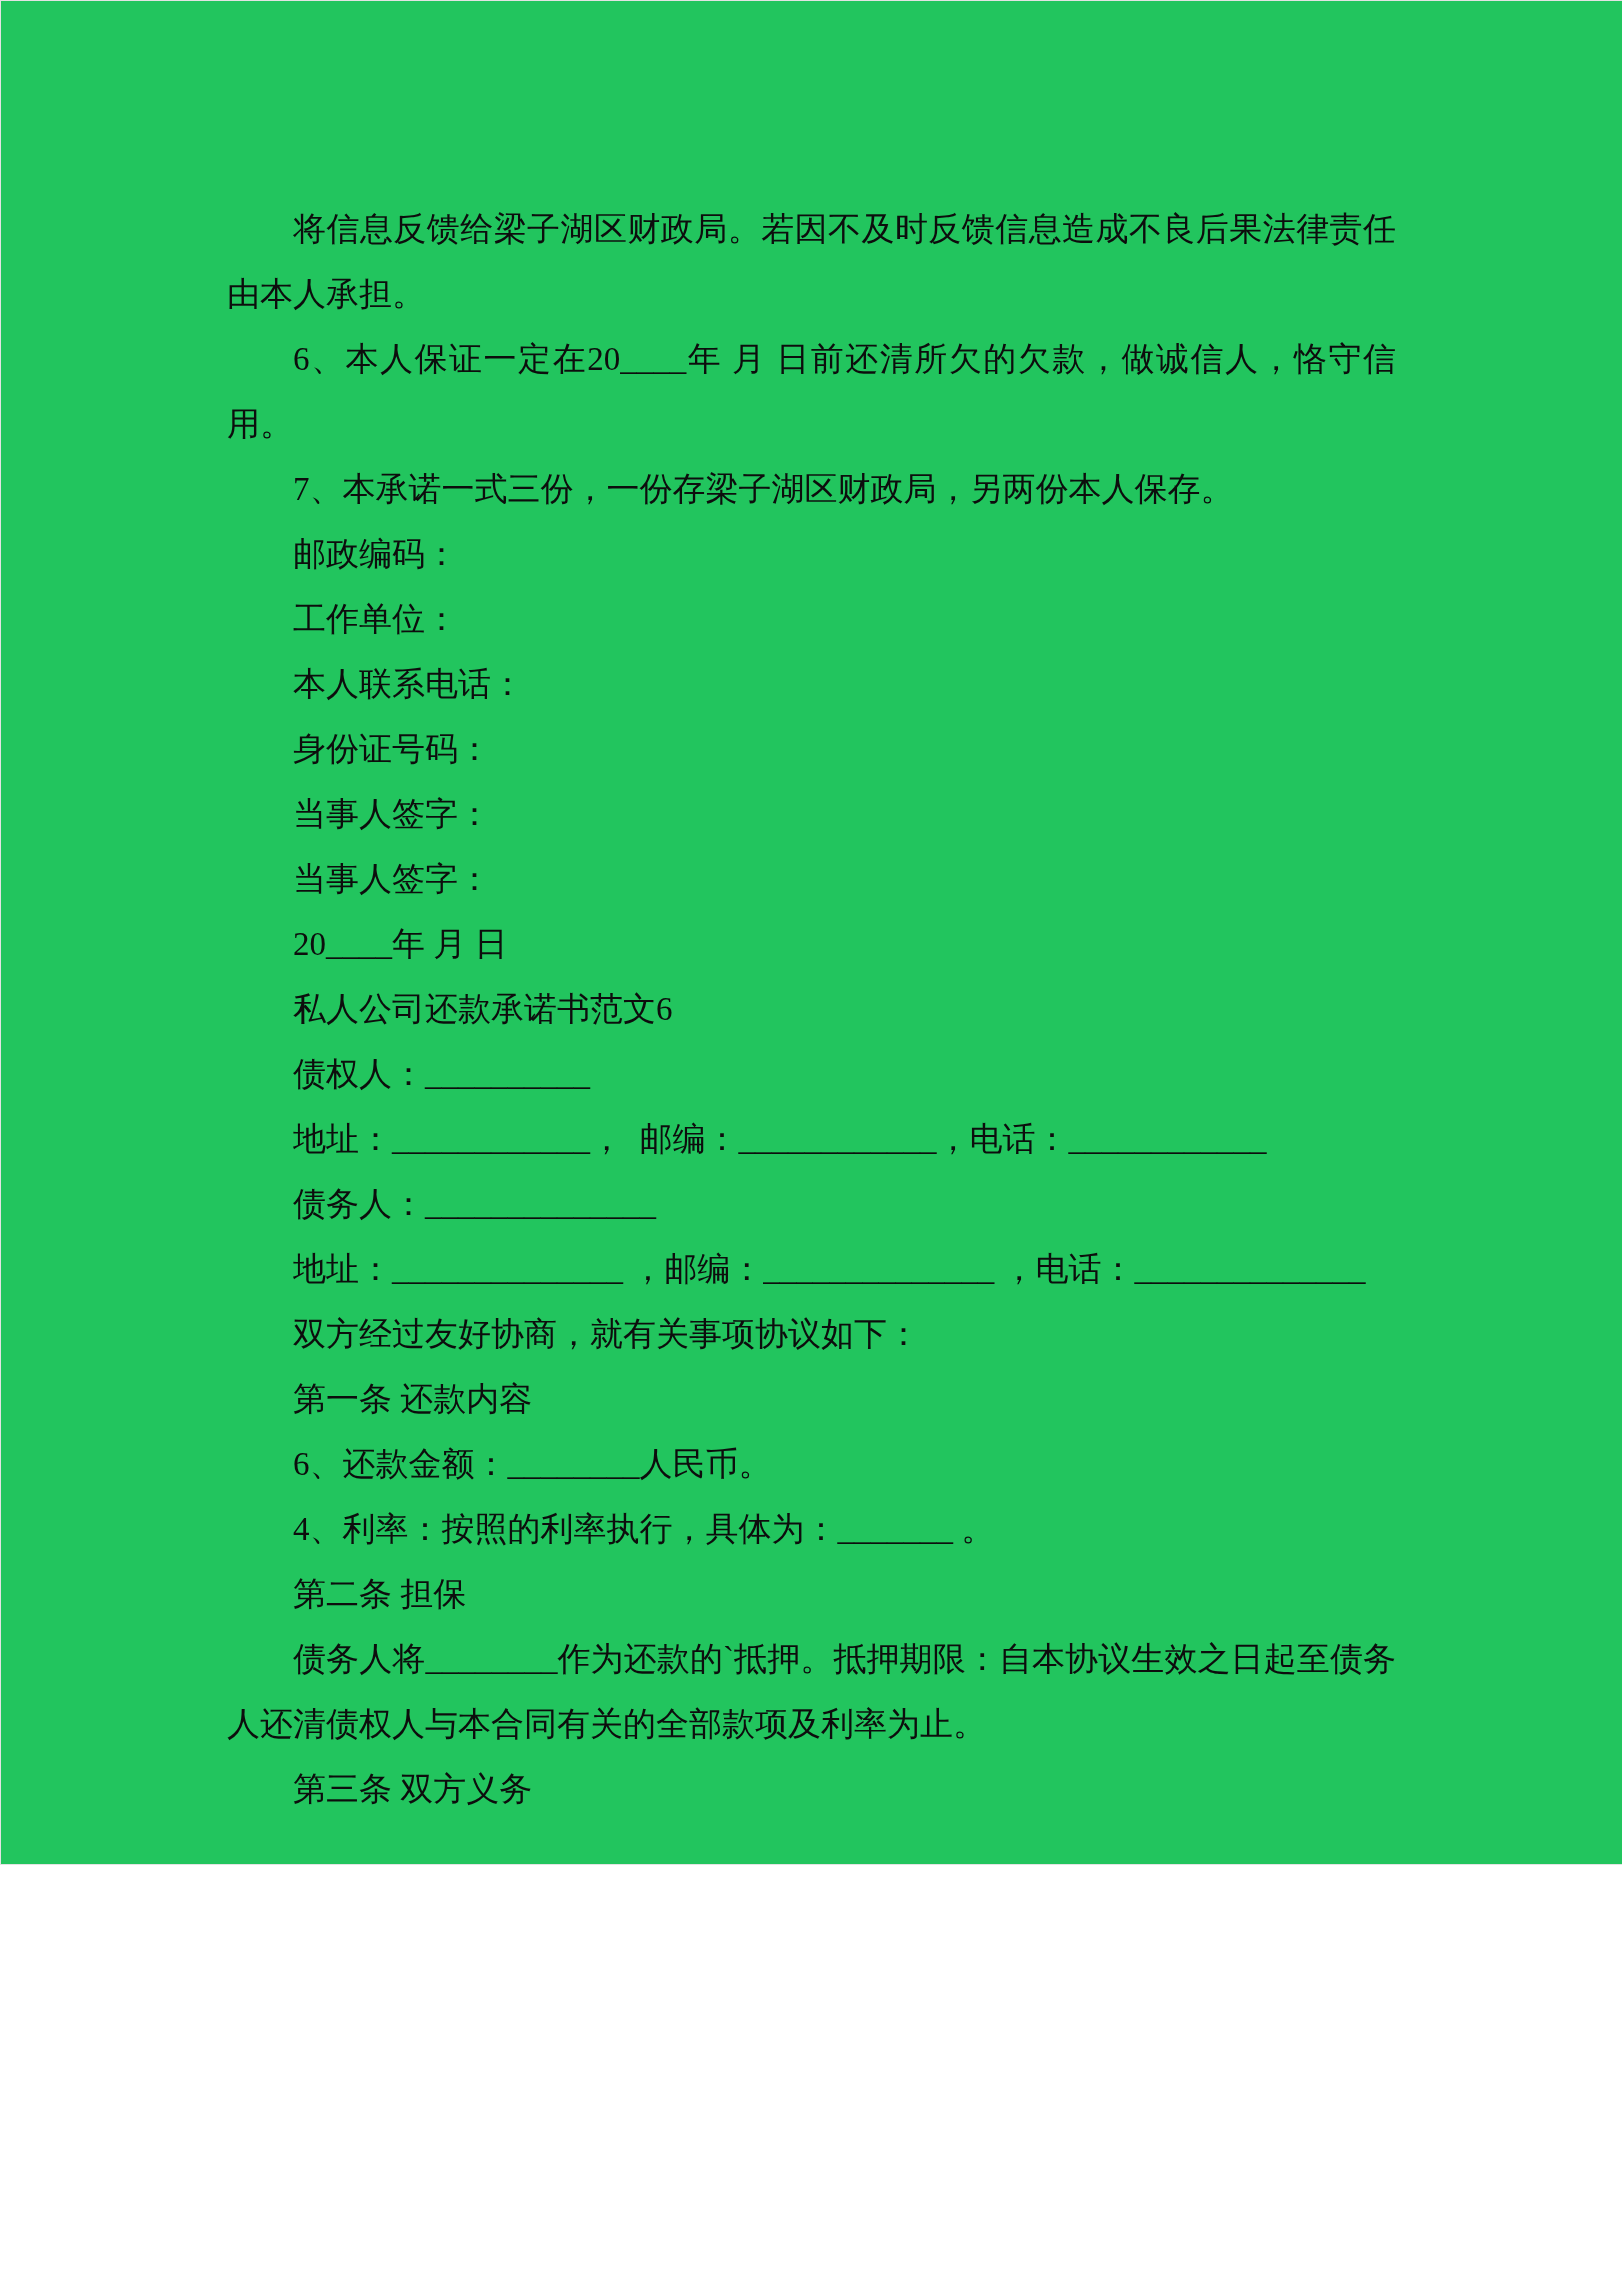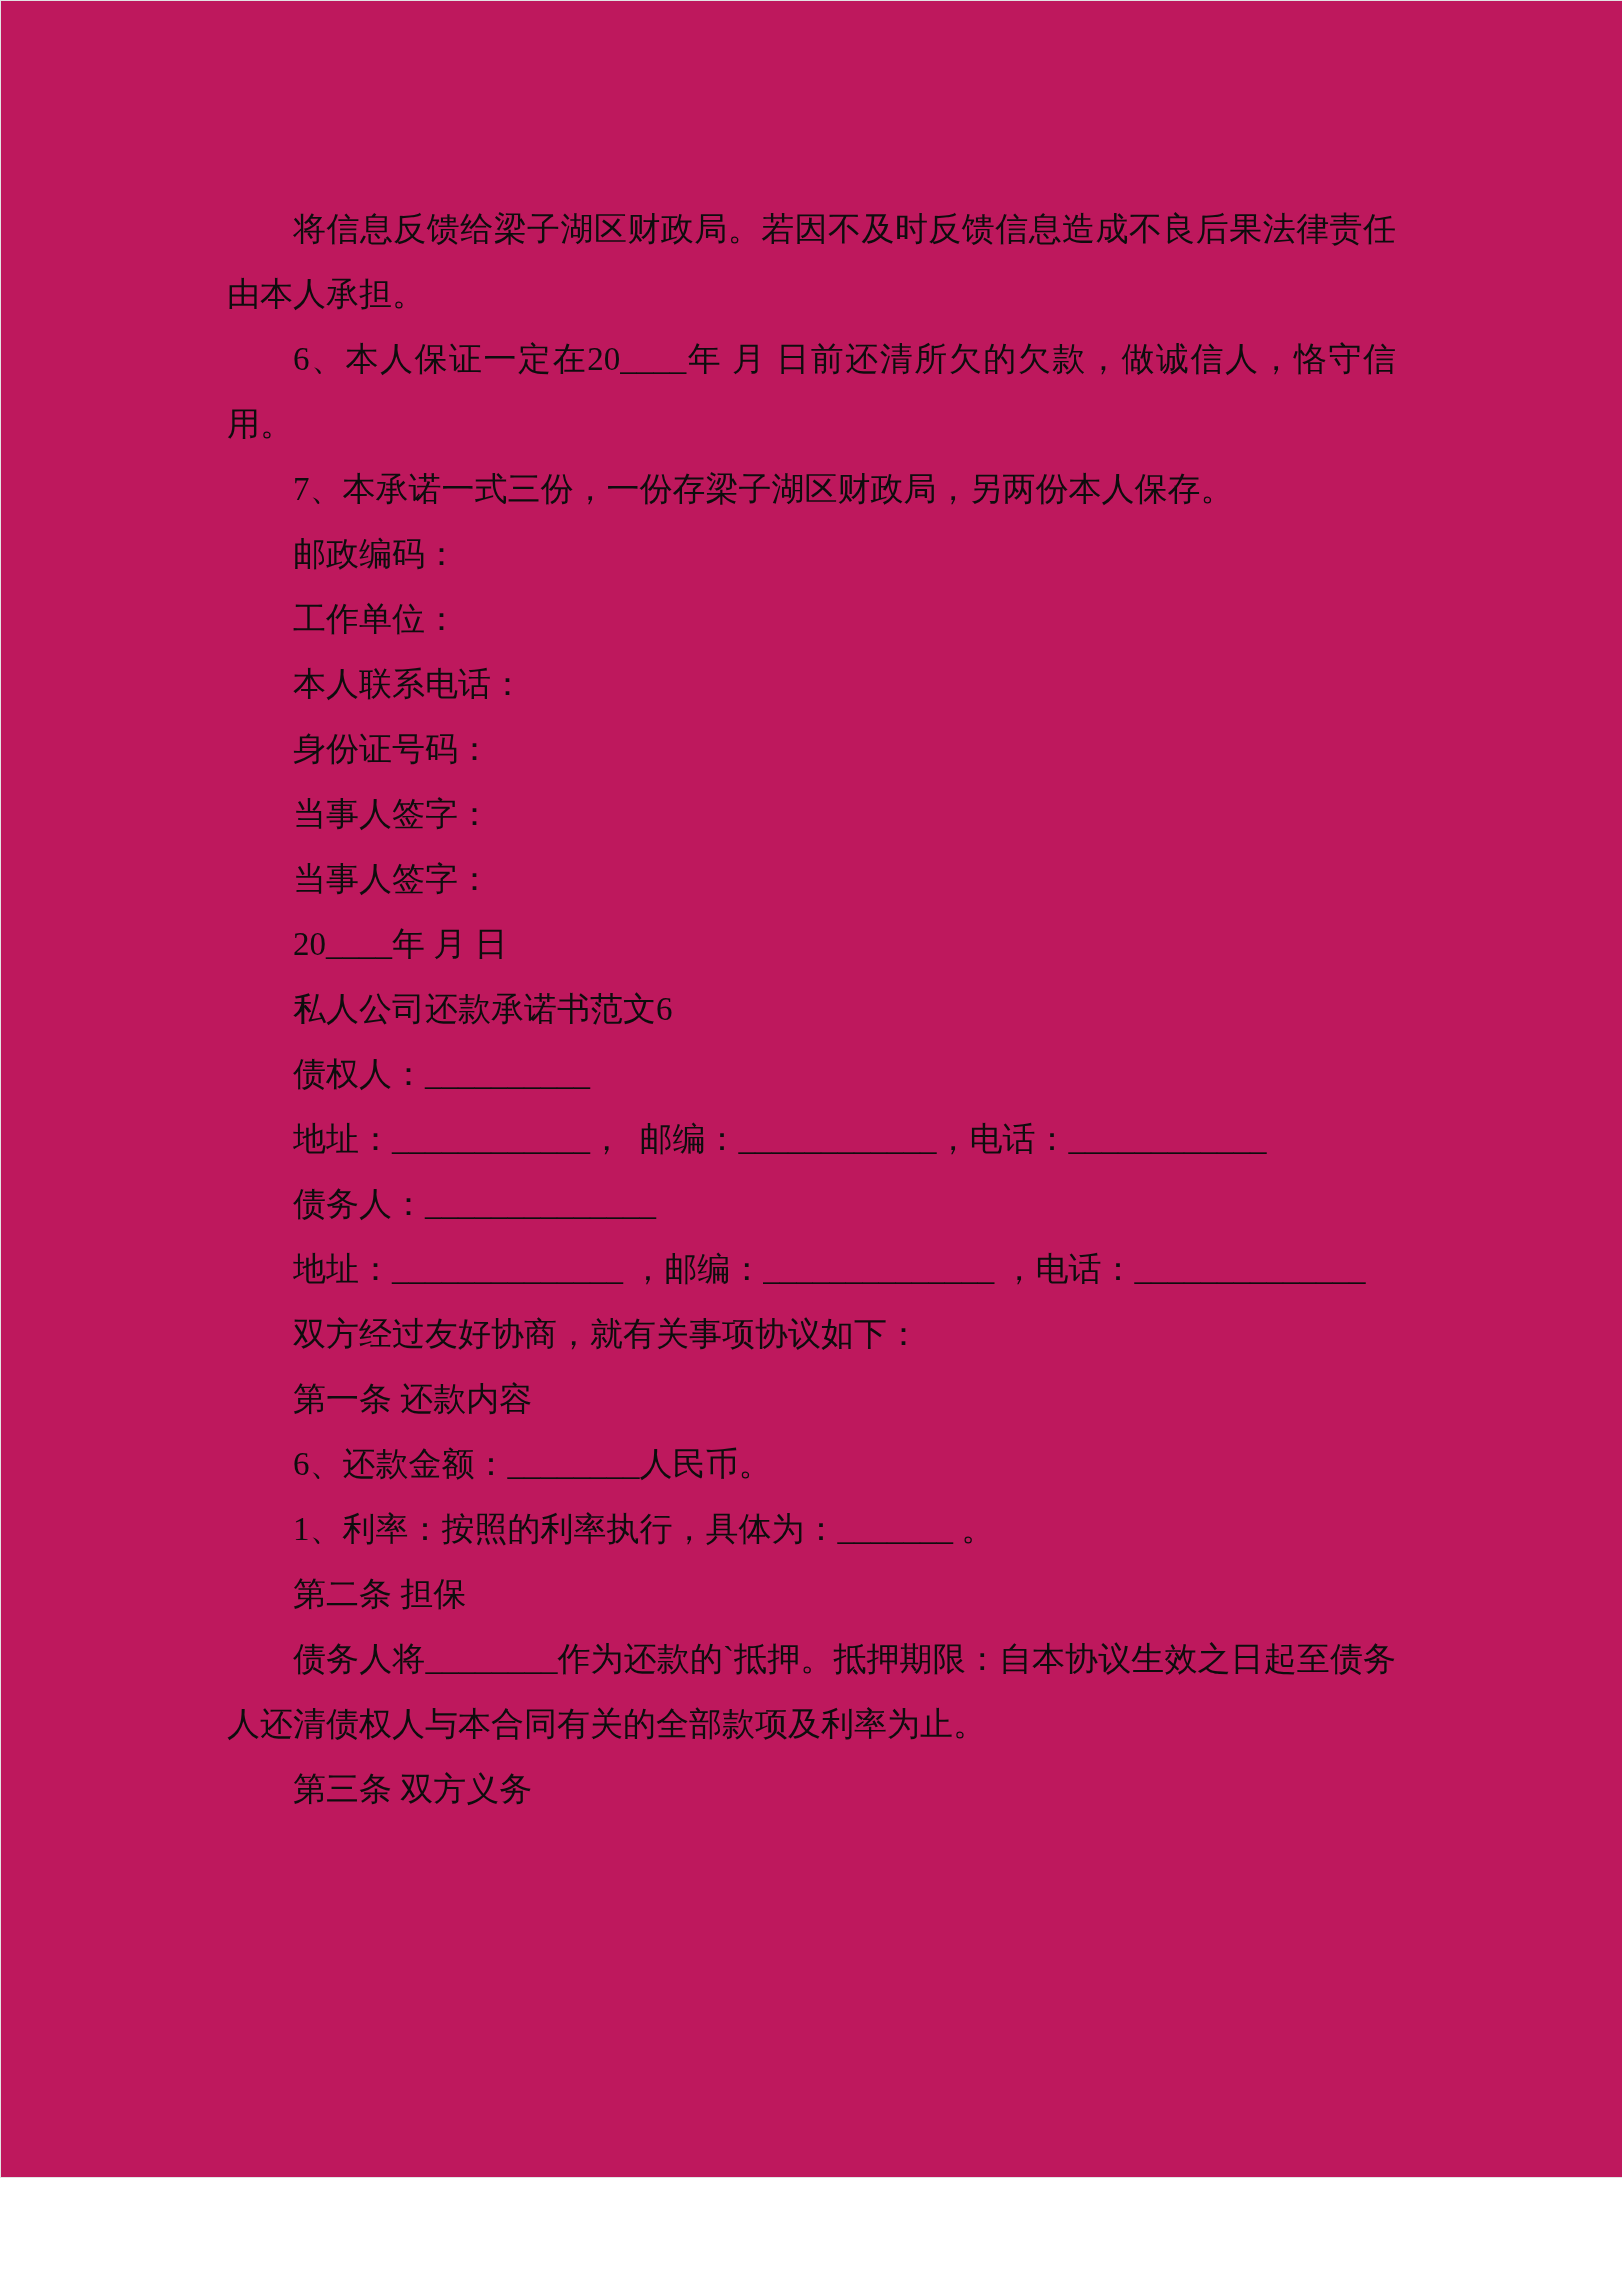--- a/index.html
+++ b/index.html
@@ -3,22 +3,22 @@
 <meta charset="utf-8">
 <style>
   html, body {
     margin: 0;
     padding: 0;
     background: #ffffff;
   }
   .page {
     position: relative;
     width: 1623px;
-    height: 2178px;
-    background: #be185d;
+    height: 1865px;
+    background: #22c55e;
     box-sizing: border-box;
     border: 1.3px solid #e3e3e3;
     overflow: hidden;
   }
   .content {
     position: absolute;
     top: 196px;
     left: 226px;
     right: 226px;
     font-family: "Liberation Serif", "DejaVu Serif", serif;
@@ -50,19 +50,19 @@
     <p class="para">当事人签字：</p>
     <p class="para">20____年 月 日</p>
     <p class="para">私人公司还款承诺书范文6</p>
     <p class="para">债权人：__________</p>
     <p class="para">地址：____________，  邮编：____________，电话：____________</p>
     <p class="para">债务人：______________</p>
     <p class="para">地址：______________ ，邮编：______________ ，电话：______________</p>
     <p class="para">双方经过友好协商，就有关事项协议如下：</p>
     <p class="para">第一条 还款内容</p>
     <p class="para">6、还款金额：________人民币。</p>
-    <p class="para">1、利率：按照的利率执行，具体为：_______ 。</p>
+    <p class="para">4、利率：按照的利率执行，具体为：_______ 。</p>
     <p class="para">第二条 担保</p>
     <p class="para">债务人将________作为还款的`抵押。抵押期限：自本协议生效之日起至债务人还清债权人与本合同有关的全部款项及利率为止。</p>
     <p class="para">第三条 双方义务</p>
   </div>
 </div>
 
 
 </body></html>

